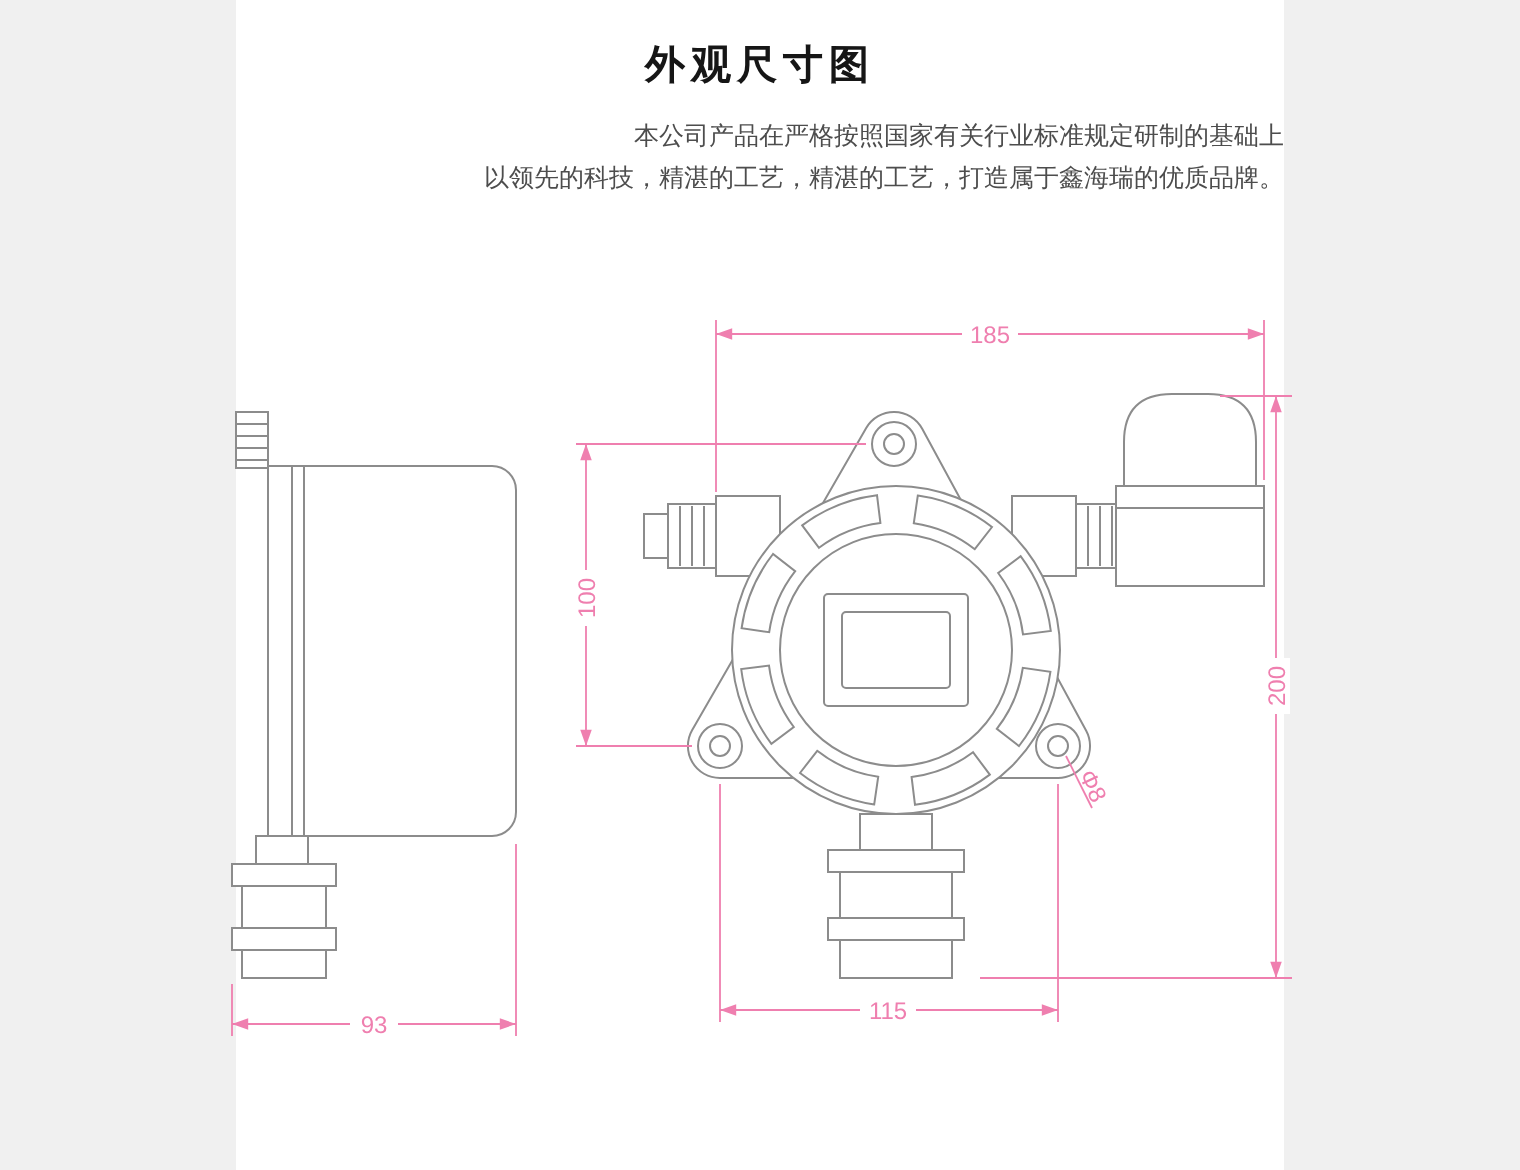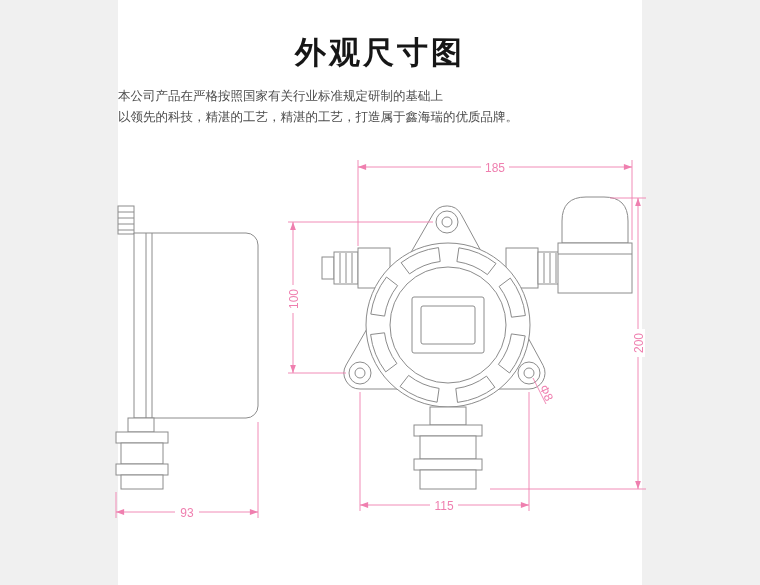--- a/index.html
+++ b/index.html
@@ -3,24 +3,24 @@
 <meta charset="utf-8">
 <style>
   html,body{margin:0;padding:0;}
   body{
     width:760px;height:585px;position:relative;overflow:hidden;
     background:#f0f0f0;
     font-family:"Liberation Sans","DejaVu Sans",sans-serif;
   }
   .panel{position:absolute;left:118px;top:0;width:524px;height:585px;background:#ffffff;}
   .title{
-    padding-top:32px;text-align:center;
-    font-size:31px;font-weight:bold;color:#161616;letter-spacing:3px;
+    padding-top:19px;text-align:center;
+    font-size:20px;font-weight:bold;color:#161616;letter-spacing:3px;
   }
-  .subtitle{margin-top:12px;text-align:left;font-size:12.5px;color:#4d4d4d;line-height:21px;}
+  .subtitle{margin-top:12px;text-align:right;font-size:12.5px;color:#4d4d4d;line-height:21px;}
   svg.drawing{position:absolute;left:0;top:0;}
   .gline{stroke:#8c8c8c;stroke-width:1;fill:#ffffff;}
   .gline-n{stroke:#8c8c8c;stroke-width:1;fill:none;}
   .dim{stroke:#ef7faf;stroke-width:0.9;fill:none;}
   .dimtext{font-size:12px;fill:#ef7faf;stroke:none;font-family:"Liberation Sans","DejaVu Sans",sans-serif;}
   .gapbox{fill:#ffffff;stroke:none;}
 </style>
 </head>
 <body>
 

